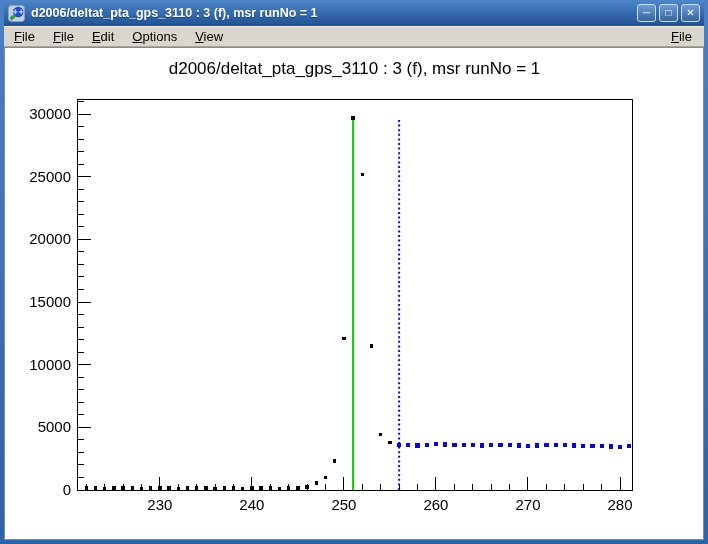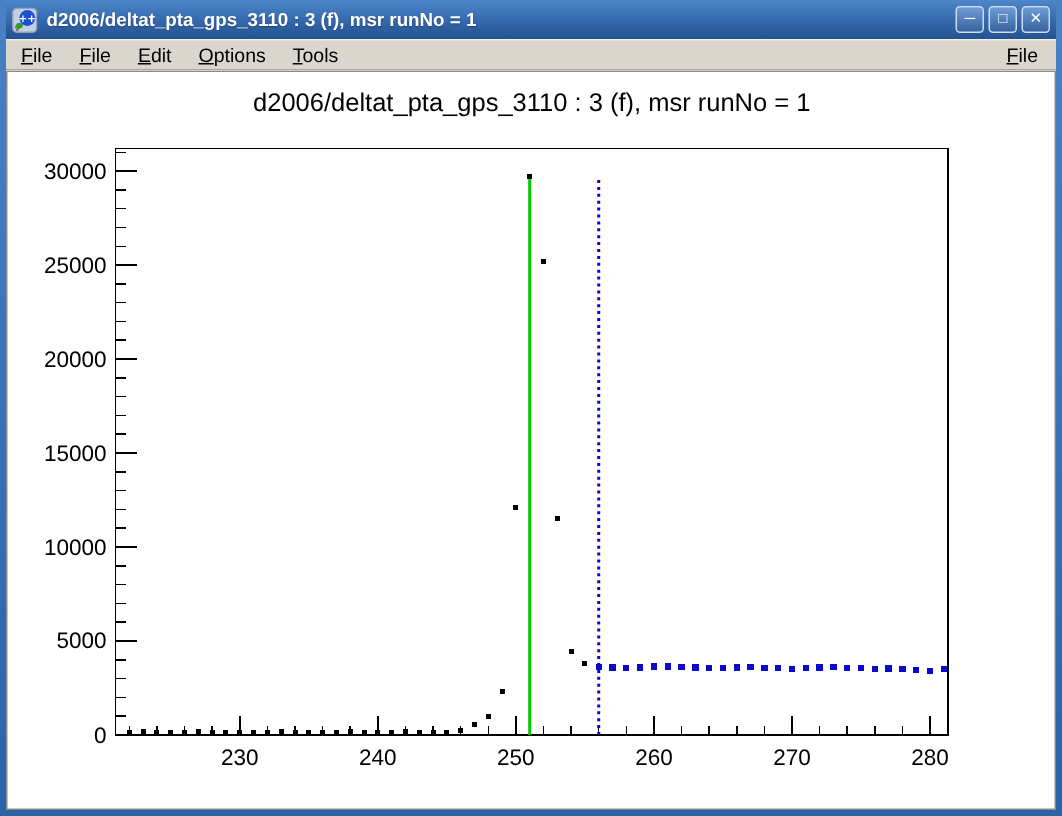--- a/index.html
+++ b/index.html
@@ -93,21 +93,21 @@
         </span>
       </span>
   </div>
 
   <div class="menubar">
     <span style="display:flex;">
         <span class="menu-item">File</span>
         <span class="menu-item">File</span>
         <span class="menu-item">Edit</span>
         <span class="menu-item">Options</span>
-        <span class="menu-item">Tools</span>
+        <span class="menu-item">View</span>
       </span>
     <span class="menu-spacer"></span>
     <span class="menu-item">File</span>
   </div>
 
   <div class="canvas">
     <div class="plot-title">d2006/deltat_pta_gps_3110 : 3 (f), msr runNo = 1</div>
     <svg id="plot" width="700" height="493">
         <rect x="73" y="52" width="555" height="391" fill="none" stroke="#000" stroke-width="1" shape-rendering="crispEdges"></rect>
         <g stroke="#000" stroke-width="1" shape-rendering="crispEdges">

